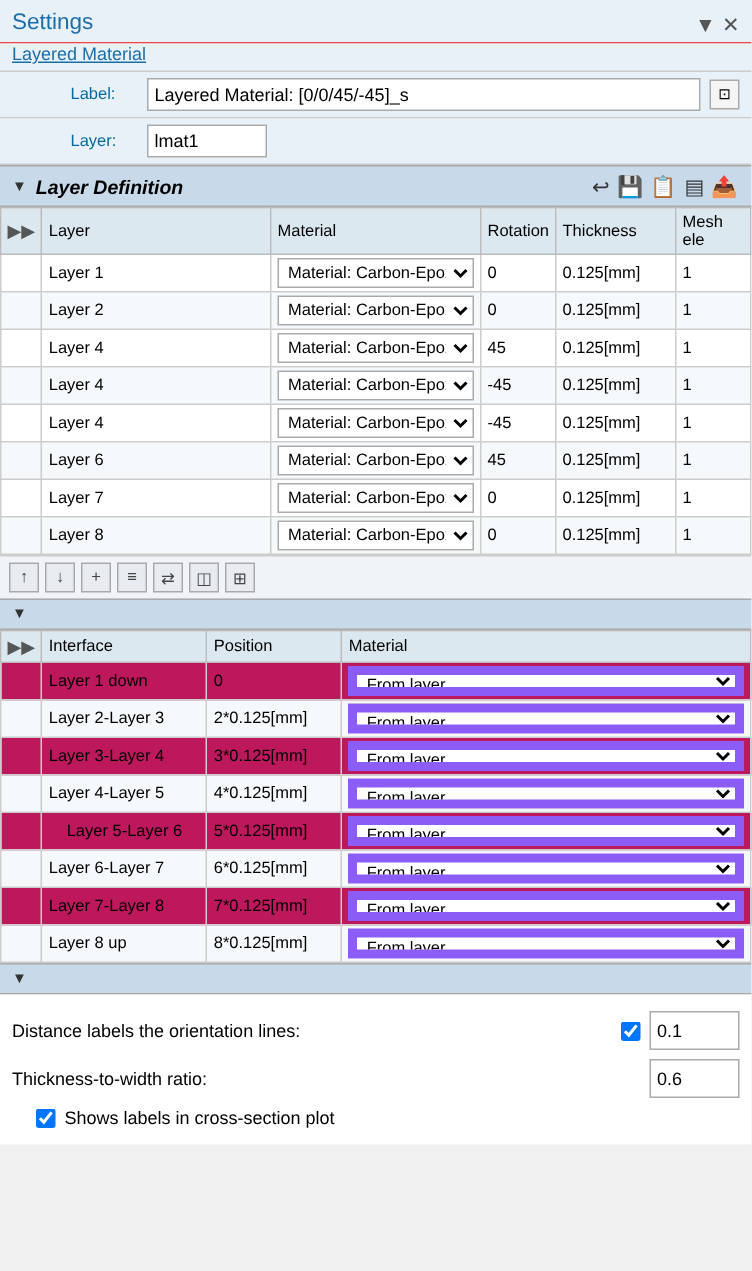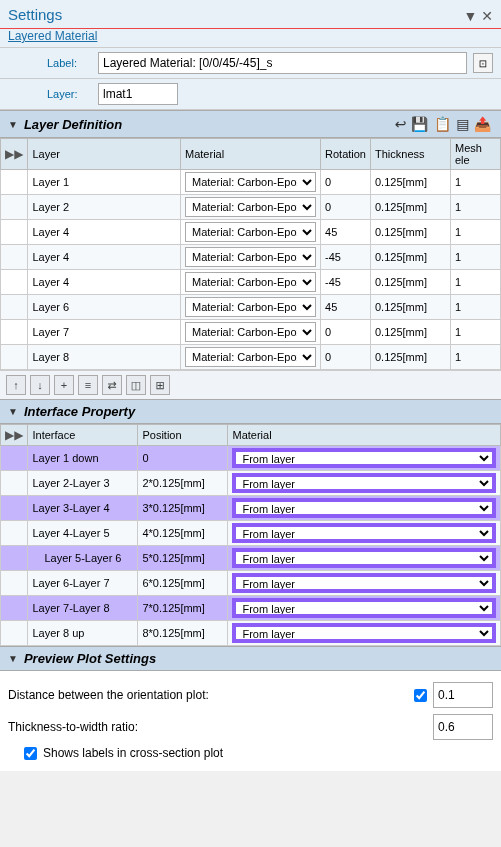--- a/index.html
+++ b/index.html
@@ -175,30 +175,30 @@
     .interface-table th {
       background: #dce8f0;
       border: 1px solid #bbb;
       padding: 3px 4px;
       text-align: left;
       font-weight: normal;
     }
     .interface-table td {
       border: 1px solid #ccc;
       padding: 2px 4px;
-      background: #c4b5fd;
+      background: #be185d;
     }
     .interface-table tr:nth-child(even) td {
       background: #f5f9fc;
     }
     .from-select {
       width: 100%;
       height: 20px;
       font-size: 11px;
-      border: 4px solid #8b5cf6;
+      border: 6px solid #8b5cf6;
       background: #fff;
       padding: 0 2px;
     }
     
     .preview-content {
       padding: 8px;
       background: #fff;
     }
     .preview-row {
       display: flex;
@@ -386,21 +386,20 @@
     <div class="tb-icon">+</div>
     <div class="tb-icon">≡</div>
     <div class="tb-icon">⇄</div>
     <div class="tb-icon">◫</div>
     <div class="tb-icon">⊞</div>
   </div>
 </div>
 
 <div class="section-header">
   <span class="triangle">▼</span>
-  <span class="section-title">Interface Property</span>
 </div>
 
 <div class="section-content">
   <table class="interface-table">
     <thead>
       <tr>
         <th class="th-corner"><span class="play-icon">▶▶</span></th>
         <th>Interface</th>
         <th>Position</th>
         <th>Material</th>
@@ -486,26 +485,25 @@
         <option>From layer</option>
       </select>
     </td>
   </tr>
       </tbody>
   </table>
 </div>
 
 <div class="section-header">
   <span class="triangle">▼</span>
-  <span class="section-title">Preview Plot Settings</span>
 </div>
 
 <div class="preview-content">
   <div class="preview-row">
-    <span class="preview-label">Distance between the orientation plot:</span>
+    <span class="preview-label">Distance labels the orientation lines:</span>
     <input type="checkbox" checked="" style="">
     <input type="text" class="preview-input" value="0.1" style="">
   </div>
   <div class="preview-row">
     <span class="preview-label">Thickness-to-width ratio:</span>
     <input type="text" class="preview-input" value="0.6" style="">
   </div>
   <div class="checkbox-row">
     <input type="checkbox" checked="" style="">
     <span class="preview-label">Shows labels in cross-section plot</span>

